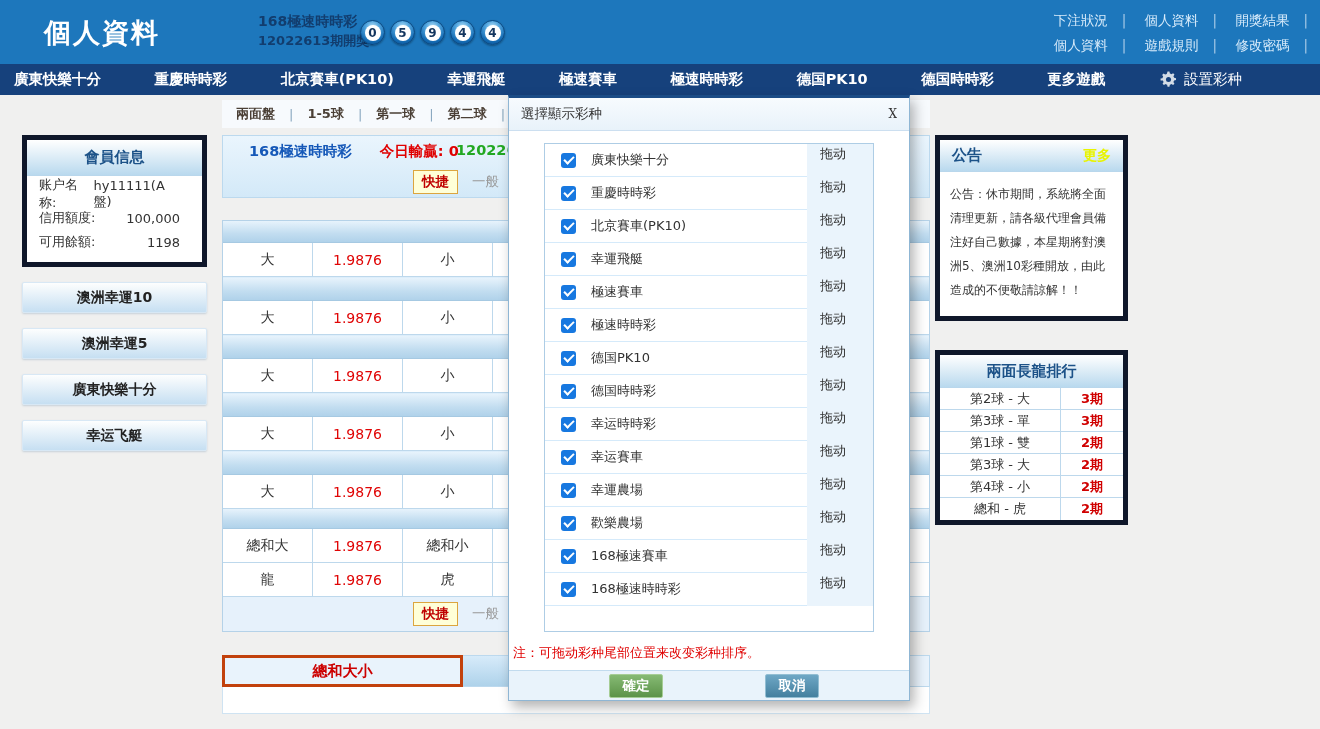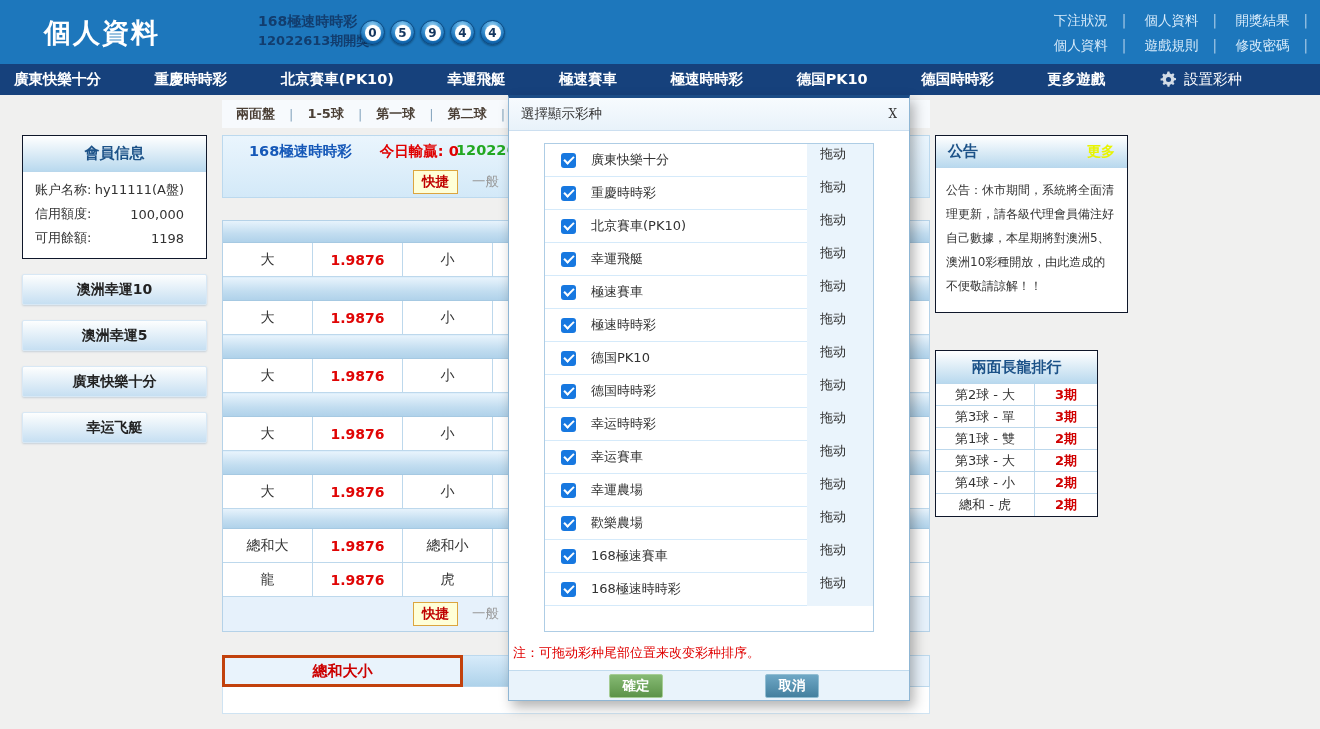--- a/index.html
+++ b/index.html
@@ -28,21 +28,21 @@
 
   
   .nav { position:absolute; left:0; top:64px; width:1320px; height:31px; background:#16417c;
     display:flex; align-items:center; padding:0 78px 0 14px; justify-content:space-between; }
   .nav-item { color:#fff; font-size:14.5px; font-weight:bold; text-decoration:none; cursor:pointer; white-space:nowrap; }
   .nav-settings { display:flex; align-items:center; gap:6px; color:#fff; font-size:14.5px; cursor:pointer; }
   .gear-wrap { display:flex; }
 
   
   .sidebar { position:absolute; left:22px; top:135px; width:185px; }
-  .panel { background:#fff; border:1px solid #0f172a; }
+  .panel { background:#fff; border:5px solid #0f172a; }
   .panel-hd { height:36px; background:linear-gradient(#ffffff, #b9d9ee);
     display:flex; align-items:center; justify-content:center;
     color:#1c5288; font-size:15px; font-weight:bold; border-bottom:1px solid #b9d7ec; }
   .mi-body { padding:6px 0 8px; }
   .mi-row { display:flex; align-items:center; height:24px; padding:0 12px; font-size:13px; color:#333; }
   .mi-val { margin-left:auto; margin-right:10px; }
   .side-btn { display:flex; align-items:center; justify-content:center; height:31px; margin-top:15px;
     background:linear-gradient(#fdfefe, #c6dff2); border:1px solid #d8e8f5; border-radius:2px;
     font-size:14px; font-weight:bold; color:#222; cursor:pointer; box-shadow:0 1px 2px rgba(120,150,175,.35); }
 
@@ -66,42 +66,42 @@
 
   .bet-table { position:absolute; left:222px; top:220px; width:708px; background:#fff;
     border:1px solid #b5d2e8; }
   .strip { height:22px; background:linear-gradient(#e7f3fc 0%, #c2ddf0 60%, #b0d2ea 100%);
     border-bottom:1px solid #a6c9e2; }
   .strip.mid { height:24px; border-top:1px solid #ddeefb; }
   .bet-row { display:grid; grid-template-columns:90px 90px 90px 1fr; height:34px;
     border-bottom:1px solid #bdd8ec; }
   .cell { display:flex; align-items:center; justify-content:center; font-size:14px; color:#333;
     border-right:1px solid #bdd8ec; cursor:pointer; background:#fff; }
-  .cell.odds { color:#e00505; font-weight:bold; }
+  .cell.odds { color:#e00505; font-weight:normal; }
   .cell.filler { cursor:default; border-right:none; }
   .quick-row { height:34px; background:#e6f1fb; display:flex; align-items:center; padding-left:190px; }
 
   .bottom-section { position:absolute; left:222px; top:655px; width:708px; }
   .bs-hd { display:flex; height:32px; }
   .bs-title { width:241px; background:#e9f3fc; border:3px solid #c2410c;
     display:flex; align-items:center; justify-content:center;
     color:#cc0000; font-weight:bold; font-size:15px; }
   .bs-tab { width:52px; background:linear-gradient(#d7ebfa, #aed2ea); border:1px solid #bcd9ee; border-left:none; cursor:pointer; }
   .bs-rest { flex:1; background:#e9f3fc; border:1px solid #bcd9ee; border-left:none; }
   .bs-body { height:27px; background:#fff; border:1px solid #cfe3f2; border-top:none; }
 
   
   .announce { position:absolute; left:935px; top:135px; width:193px; }
   .an-hd { height:32px; background:linear-gradient(#ffffff, #b9d9ee); border-bottom:1px solid #b9d7ec;
     display:flex; align-items:center; padding:0 12px; }
   .an-title { color:#1c5288; font-size:15px; font-weight:bold; }
   .an-more { margin-left:auto; color:#e8f400; font-size:14px; font-weight:bold; cursor:pointer; text-decoration:none; }
   .an-body { padding:10px 10px 14px; font-size:12px; line-height:24px; color:#333; }
 
-  .dragon { position:absolute; left:935px; top:350px; width:163px; }
+  .dragon { position:absolute; left:935px; top:350px; width:193px; }
   .dg-hd { height:33px; }
   .dg-row { display:grid; grid-template-columns:1fr 62px; height:22px; border-bottom:1px solid #bdd8ec; }
   .dg-row:last-child { border-bottom:none; }
   .dg-cell { display:flex; align-items:center; justify-content:center; font-size:13px; color:#333;
     border-right:1px solid #bdd8ec; }
   .dg-val { display:flex; align-items:center; justify-content:center; font-size:13px;
     color:#d00000; font-weight:bold; }
 
   
   .modal { position:absolute; left:508px; top:95px; width:402px; z-index:20; background:#fff;

